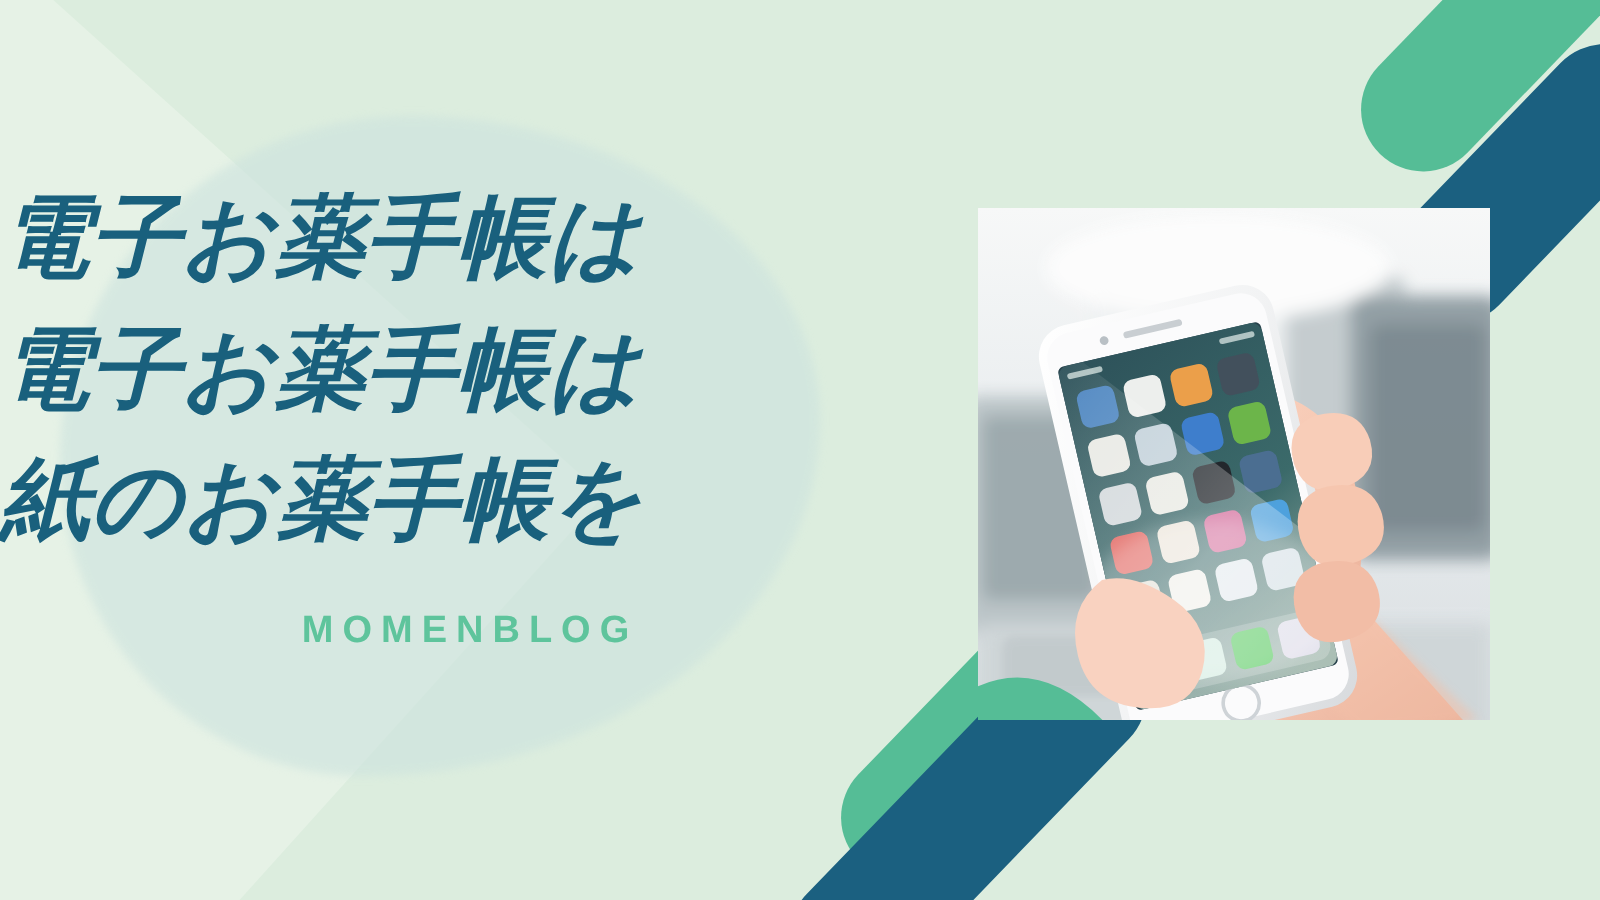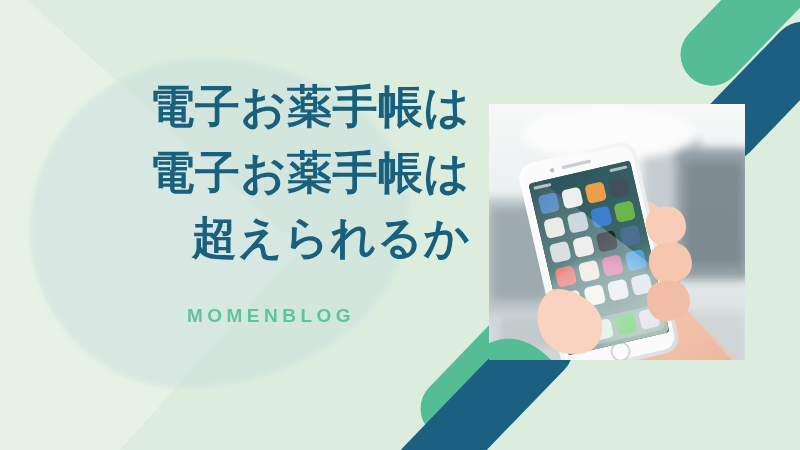--- a/index.html
+++ b/index.html
@@ -90,24 +90,25 @@
     left: 404px;
     top: 460px;
     transform: rotate(-46deg);
     transform-origin: 0 50%;
   }
 
   
   .headline {
     position: absolute;
     left: 0;
-    top: 74px;
+    top: 86px;
     width: 470px;
-    text-align: right;
+    text-align: left;
     z-index: 6;
+    font-style: italic;
   }
   .headline .line {
     display: block;
     color: #19607d;
     font-size: 45px;
     font-weight: bold;
     line-height: 1.46;
     letter-spacing: .5px;
     white-space: nowrap;
   }
@@ -115,21 +116,20 @@
     position: absolute;
     left: 0;
     top: 305px;
     width: 470px;
     text-align: center;
     color: #5ec49c;
     font-size: 19px;
     font-weight: bold;
     letter-spacing: 4.5px;
     z-index: 6;
-    margin-left: 36px;
   }
 
   
   .photo {
     position: absolute;
     left: 489px;
     top: 104px;
     width: 256px;
     height: 256px;
     overflow: hidden;
@@ -276,18 +276,18 @@
       <path d="M-12 246 q40 -28 78 14 L66 258 L-12 258 Z" fill="#55bd96"></path>
     </svg>
   </div>
 
   <div class="bar green bar-bl-green"></div>
   <div class="bar teal bar-bl-teal"></div>
 
   <div class="headline">
     <span class="line">電子お薬手帳は</span>
     <span class="line">電子お薬手帳は</span>
-    <span class="line">超えられるか</span>
+    <span class="line">紙のお薬手帳を</span>
   </div>
 
   <div class="brand">MOMENBLOG</div>
 
 </div>
 
 </body></html>

